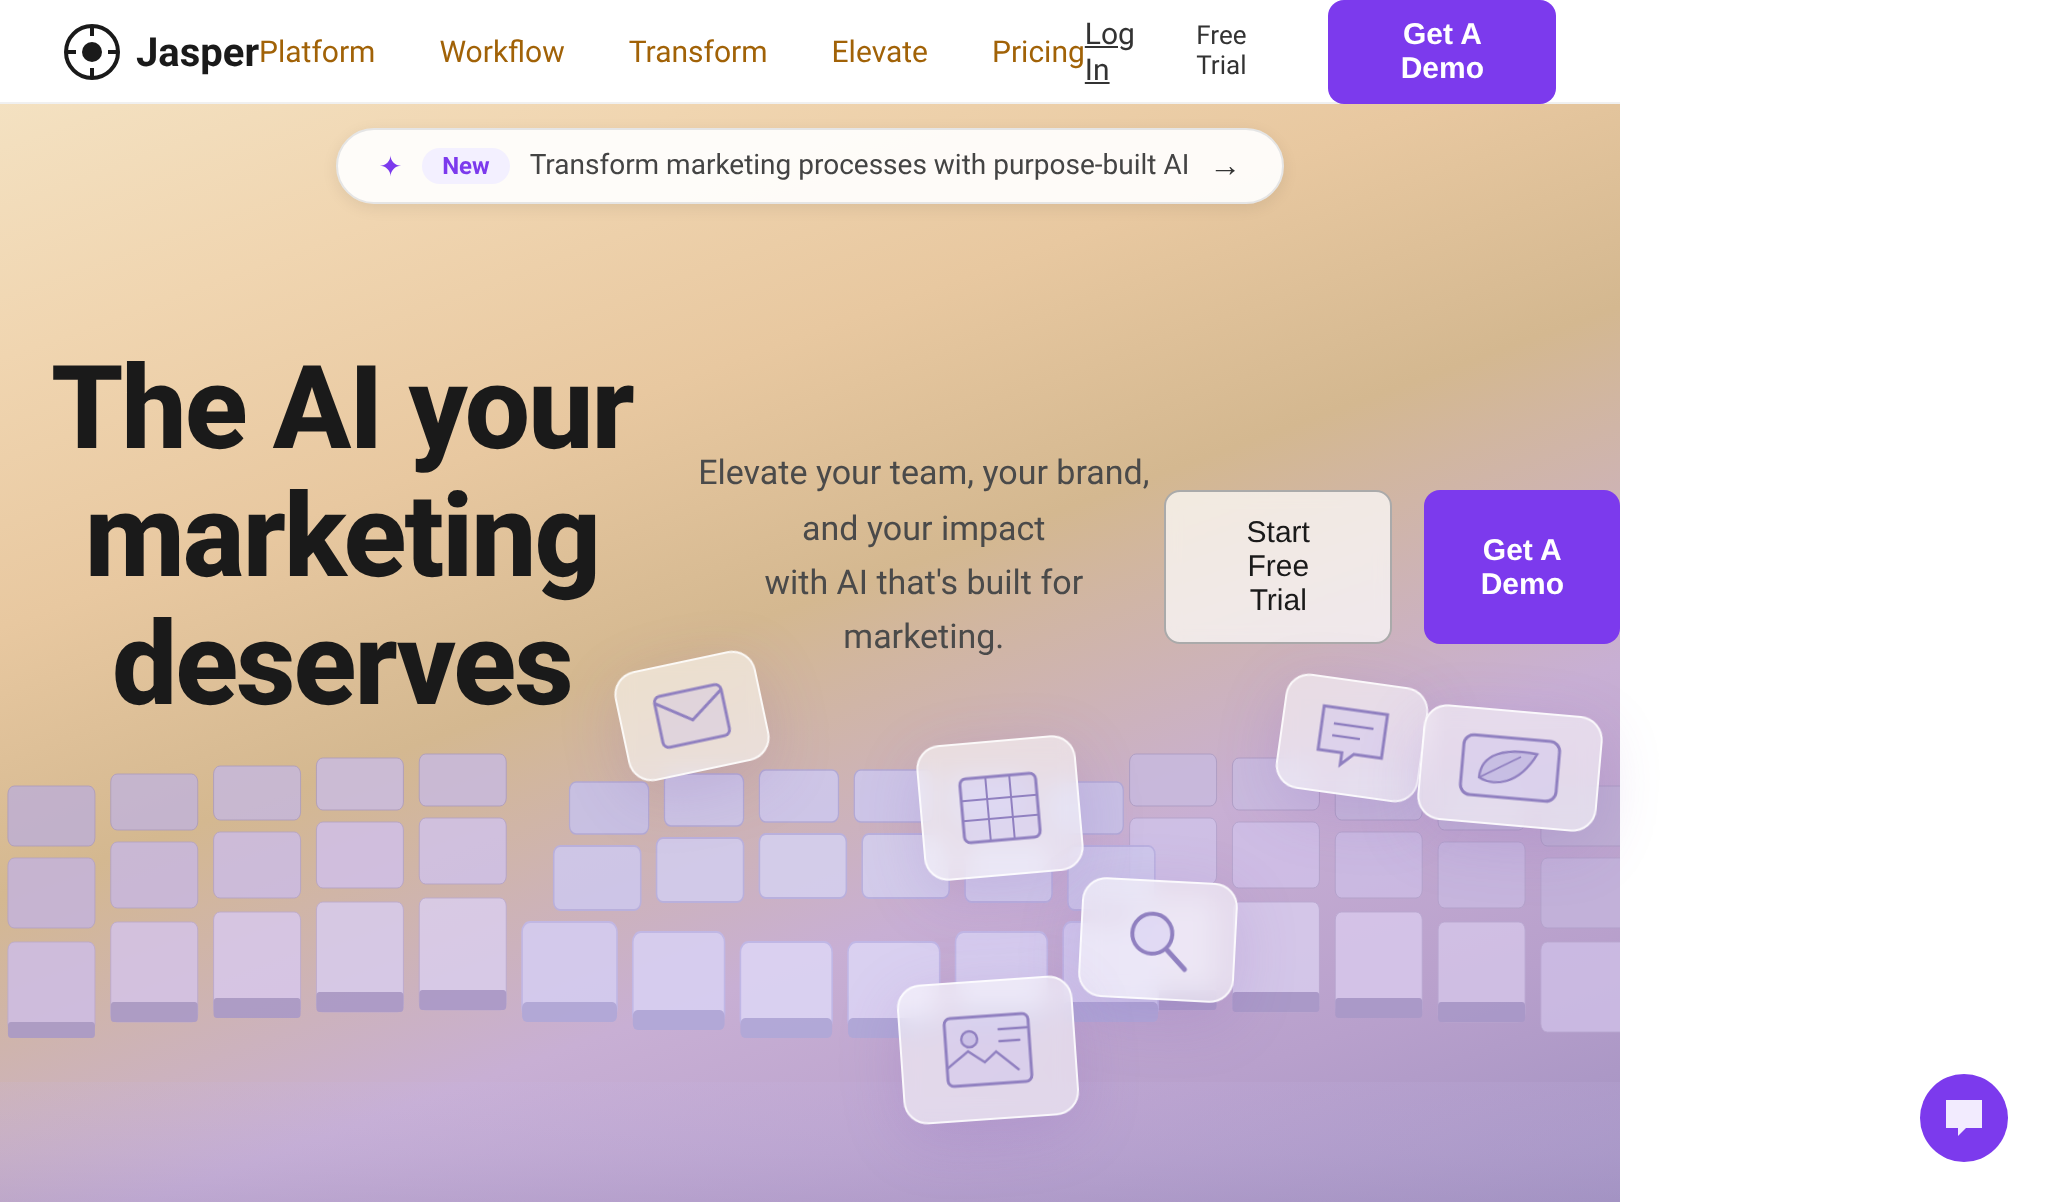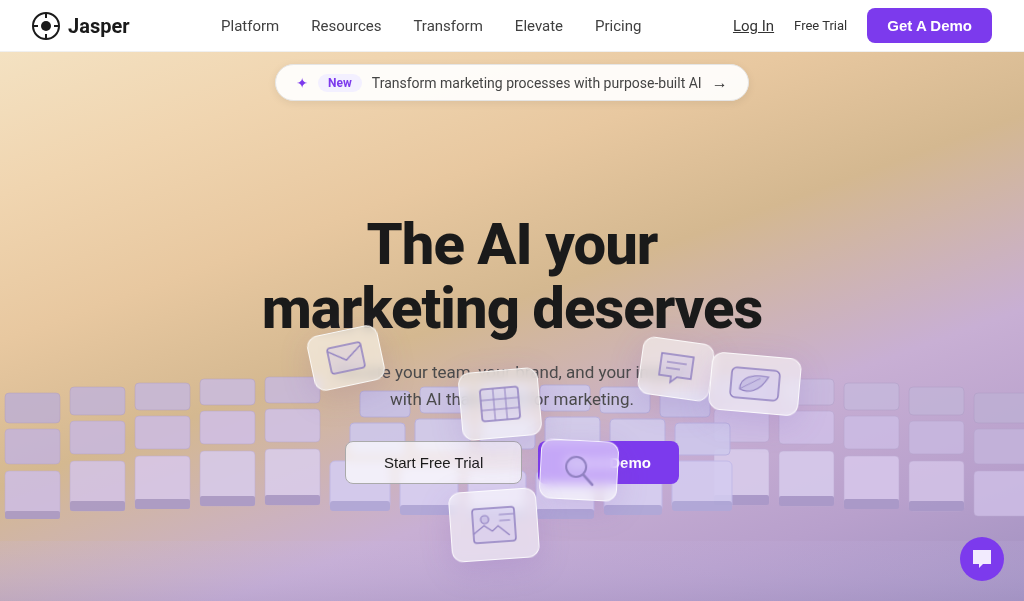--- a/index.html
+++ b/index.html
@@ -40,21 +40,21 @@
     }
 
     .nav-links {
       display: flex;
       align-items: center;
       gap: 32px;
     }
 
     .nav-link {
       font-size: 15px;
-      color: #404040;
+      color: #a16207;
       text-decoration: none;
       cursor: pointer;
     }
 
     .nav-right {
       display: flex;
       align-items: center;
       gap: 20px;
     }
 
@@ -131,21 +131,21 @@
     .announcement-arrow {
       color: #333;
       font-size: 16px;
     }
 
     
     .hero {
       position: absolute;
       top: 0;
       left: 0;
-      width: 1024px;
+      width: 810px;
       height: 601px;
       background: linear-gradient(160deg, #f5e6c8 0%, #f0d5b0 20%, #e8c8a0 35%, #d4b890 50%, #c8afd4 70%, #b8a0cc 85%, #a090c0 100%);
       display: flex;
       flex-direction: column;
       align-items: center;
     }
 
     
     .floor-container {
       position: absolute;
@@ -158,24 +158,24 @@
 
     .floor-svg {
       width: 100%;
       height: 100%;
     }
 
     
     .hero-content {
       position: relative;
       z-index: 10;
-      margin-top: 100px;
+      margin-top: 60px;
       text-align: center;
       display: flex;
-      flex-direction: column;
+      flex-direction: row;
       align-items: center;
     }
 
     .hero-headline {
       font-size: 58px;
       font-weight: 800;
       color: #1a1a1a;
       line-height: 1.1;
       letter-spacing: -1px;
     }
@@ -482,21 +482,21 @@
         <line x1="14" y1="1" x2="14" y2="6" stroke="#1a1a1a" stroke-width="2"></line>
         <line x1="14" y1="22" x2="14" y2="27" stroke="#1a1a1a" stroke-width="2"></line>
         <line x1="1" y1="14" x2="6" y2="14" stroke="#1a1a1a" stroke-width="2"></line>
         <line x1="22" y1="14" x2="27" y2="14" stroke="#1a1a1a" stroke-width="2"></line>
       </svg>
       <span>Jasper</span>
     </div>
 
     <div class="nav-links">
       <a class="nav-link">Platform</a>
-      <a class="nav-link">Resources</a>
+      <a class="nav-link">Workflow</a>
       <a class="nav-link">Transform</a>
       <a class="nav-link">Elevate</a>
       <a class="nav-link">Pricing</a>
     </div>
 
     <div class="nav-right">
       <span class="nav-login">Log In</span>
       <span class="nav-free-trial">Free Trial</span>
       <button class="nav-cta">Get A Demo</button>
     </div>

